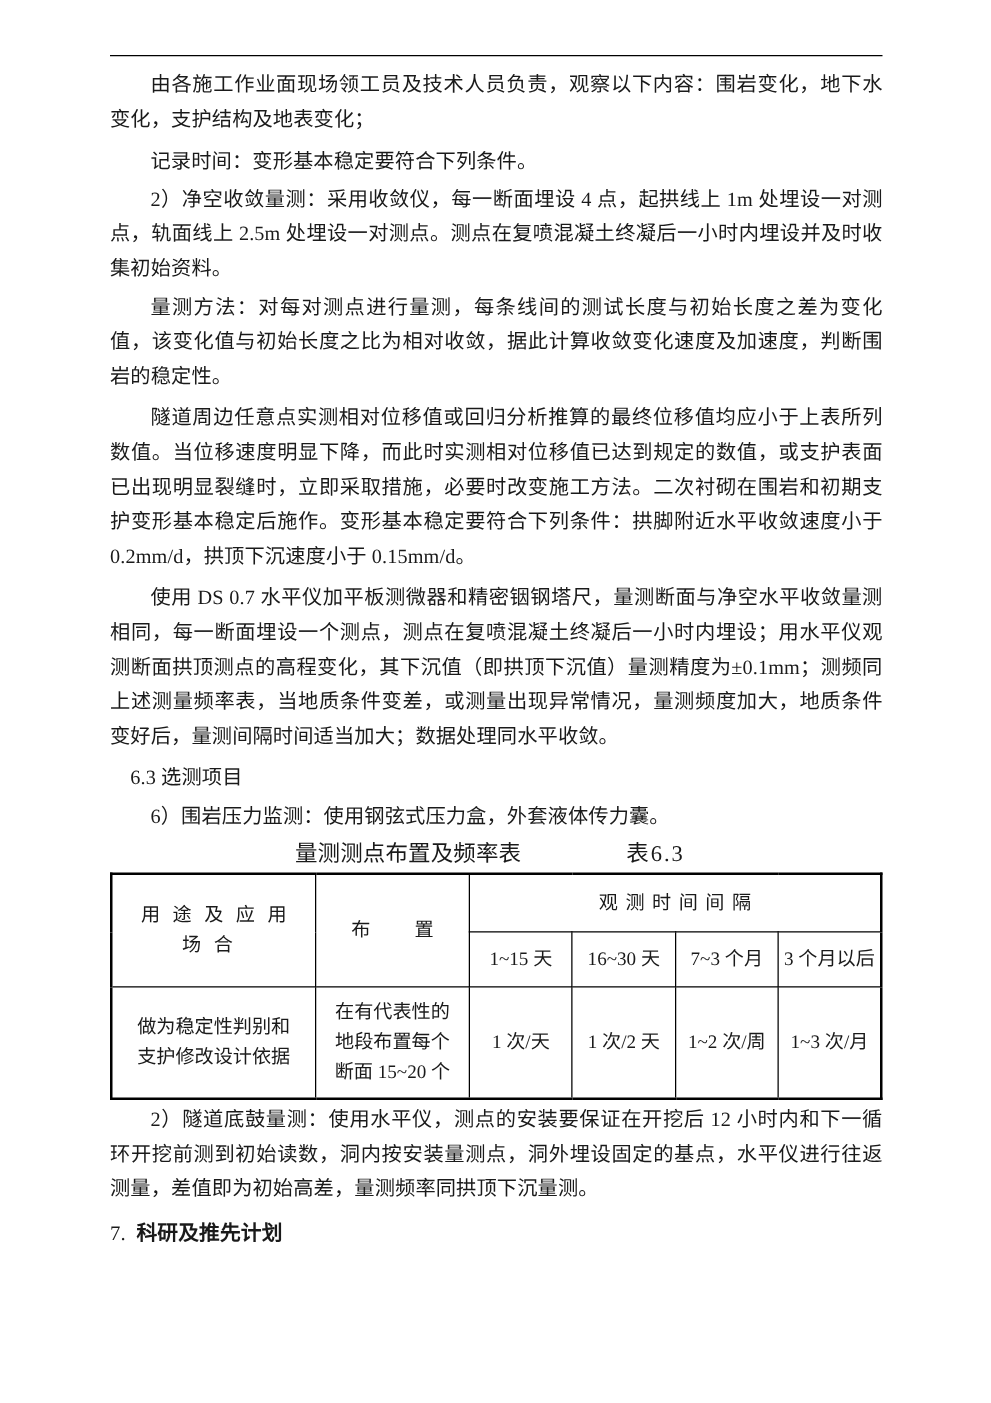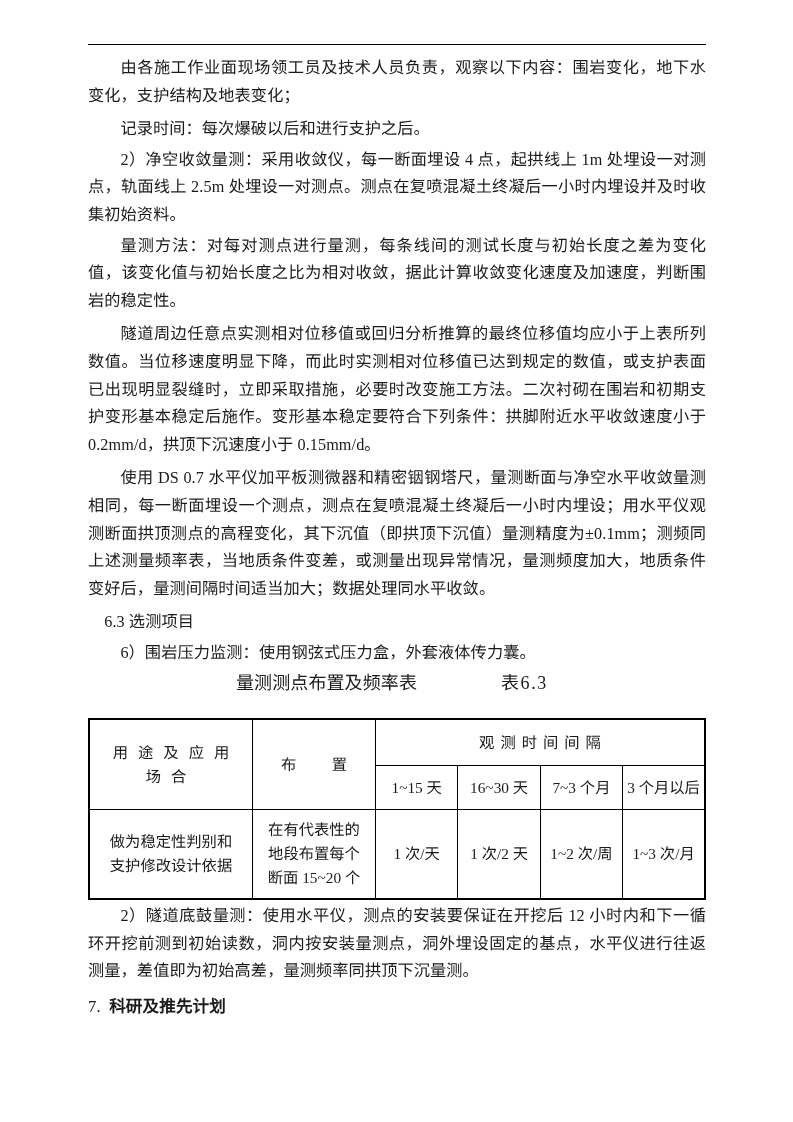--- a/index.html
+++ b/index.html
@@ -67,21 +67,21 @@
   }
   .tbl-caption .cap-num {
     display: inline-block;
     margin-left: 84px;
     letter-spacing: 1.6px;
   }
   
   table.freq {
     border-collapse: collapse;
     width: 618px;
-    margin-top: 20px;
+    margin-top: 0;
     table-layout: fixed;
   }
   table.freq td {
     border: 1px solid #000000;
     text-align: center;
     vertical-align: middle;
     font-size: 15.3px;
     line-height: 24px;
     padding: 2px 2px;
   }
@@ -148,21 +148,21 @@
 <body>
 
 <div class="page">
   <div class="content">
 
     <div class="header-rule"></div>
 
     <p class="indent">由各施工作业面现场领工员及技术人员负责，观察以下内容：围岩变化，地下水变化，支护结构及地表变化；</p>
     <div class="gap-sm"></div>
     <div class="gap-sm"></div>
-    <p class="indent">记录时间：每次爆破以后和进行支护之后。</p>
+    <p class="indent">记录时间：变形基本稳定要符合下列条件。</p>
     <div class="gap-sm"></div>
     <p class="indent">2）净空收敛量测：采用收敛仪，每一断面埋设 4 点，起拱线上 1m 处埋设一对测点，轨面线上 2.5m 处埋设一对测点。测点在复喷混凝土终凝后一小时内埋设并及时收集初始资料。</p>
     <div class="gap-sm"></div>
     <p class="indent">量测方法：对每对测点进行量测，每条线间的测试长度与初始长度之差为变化值，该变化值与初始长度之比为相对收敛，据此计算收敛变化速度及加速度，判断围岩的稳定性。</p>
     <div class="gap-sm"></div>
     <div class="gap-sm"></div>
     <p class="indent">隧道周边任意点实测相对位移值或回归分析推算的最终位移值均应小于上表所列数值。当位移速度明显下降，而此时实测相对位移值已达到规定的数值，或支护表面已出现明显裂缝时，立即采取措施，必要时改变施工方法。二次衬砌在围岩和初期支护变形基本稳定后施作。变形基本稳定要符合下列条件：拱脚附近水平收敛速度小于 0.2mm/d，拱顶下沉速度小于 0.15mm/d。</p>
     <div class="gap-sm"></div>
     <div class="gap-sm"></div>
     <p class="indent">使用 DS 0.7 水平仪加平板测微器和精密铟钢塔尺，量测断面与净空水平收敛量测相同，每一断面埋设一个测点，测点在复喷混凝土终凝后一小时内埋设；用水平仪观测断面拱顶测点的高程变化，其下沉值（即拱顶下沉值）量测精度为±0.1mm；测频同上述测量频率表，当地质条件变差，或测量出现异常情况，量测频度加大，地质条件变好后，量测间隔时间适当加大；数据处理同水平收敛。</p>

